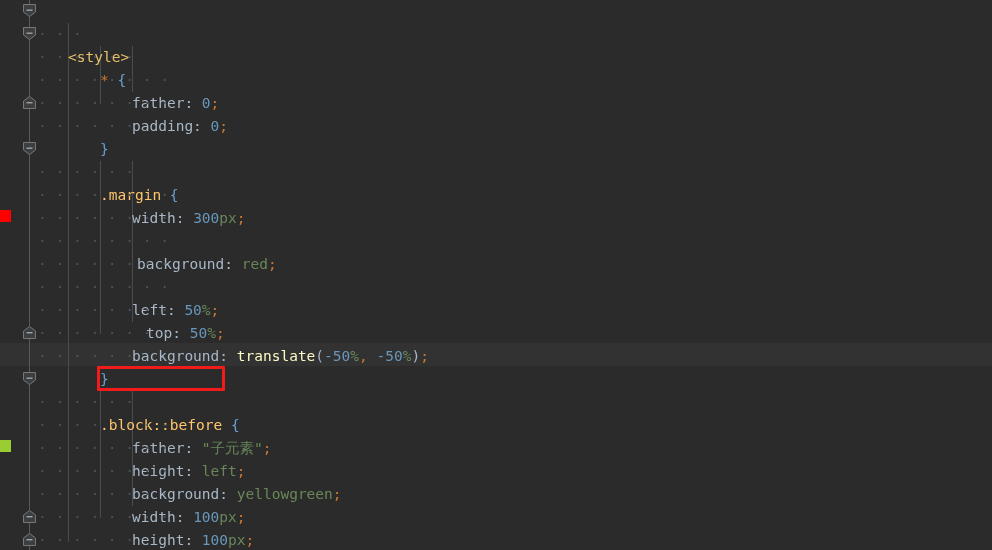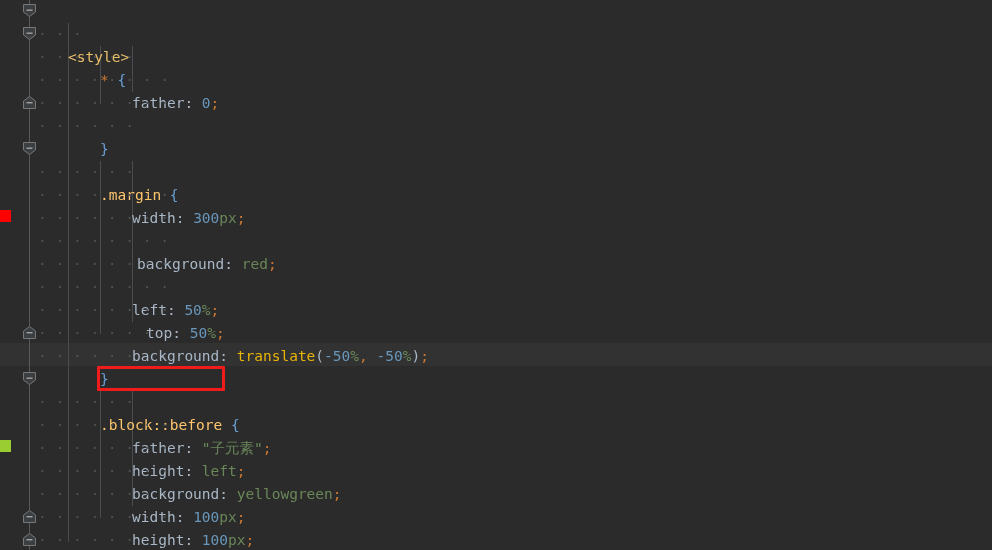--- a/index.html
+++ b/index.html
@@ -102,21 +102,21 @@
   .tag      { color: #e8bf6a; }
   .sel      { color: #ffc66d; }
   .star     { color: #cc7832; }
   .brace    { color: #6a9fd4; }
   .prop     { color: #a9b7c6; }
   .colon    { color: #a9b7c6; }
   .num      { color: #6897bb; }
   .unit     { color: #6a8759; }
   .kw       { color: #6a8759; }
   .str      { color: #6a8759; }
-  .fn       { color: #eab308; }
+  .fn       { color: #fef9c3; }
   .punc     { color: #cc7832; }
   .semi     { color: #cc7832; }
   .paren    { color: #a9b7c6; }
 
   
   .annot-rect {
     position: absolute;
     border: 3px solid #f21b1b;
     box-sizing: border-box;
     pointer-events: none;
@@ -206,20 +206,21 @@
       <span style="position:absolute; left:100px;"><span class="star">*</span><span class="paren"> </span><span class="brace">{</span></span>
     </div>
 
     <div class="line" style="top:46px;">
       <span class="ws-dots" style="left:38px;">· · · · · · · ·</span>
       <span style="position:absolute; left:132px;"><span class="prop">father</span><span class="colon">:</span> <span class="num">0</span><span class="semi">;</span></span>
     </div>
 
     <div class="line" style="top:69px;">
       <span class="ws-dots" style="left:38px;">· · · · · · · ·</span>
+      <span style="position:absolute; left:132px;"><span class="prop">padding</span><span class="colon">:</span> <span class="num">0</span><span class="semi">;</span></span>
     </div>
 
     <div class="line" style="top:92px;">
       <span class="ws-dots" style="left:38px;">· · · · · ·</span>
       <span style="position:absolute; left:100px;"><span class="brace">}</span></span>
     </div>
 
     <div class="line" style="top:115px;"></div>
 
     <div class="line" style="top:138px;">

